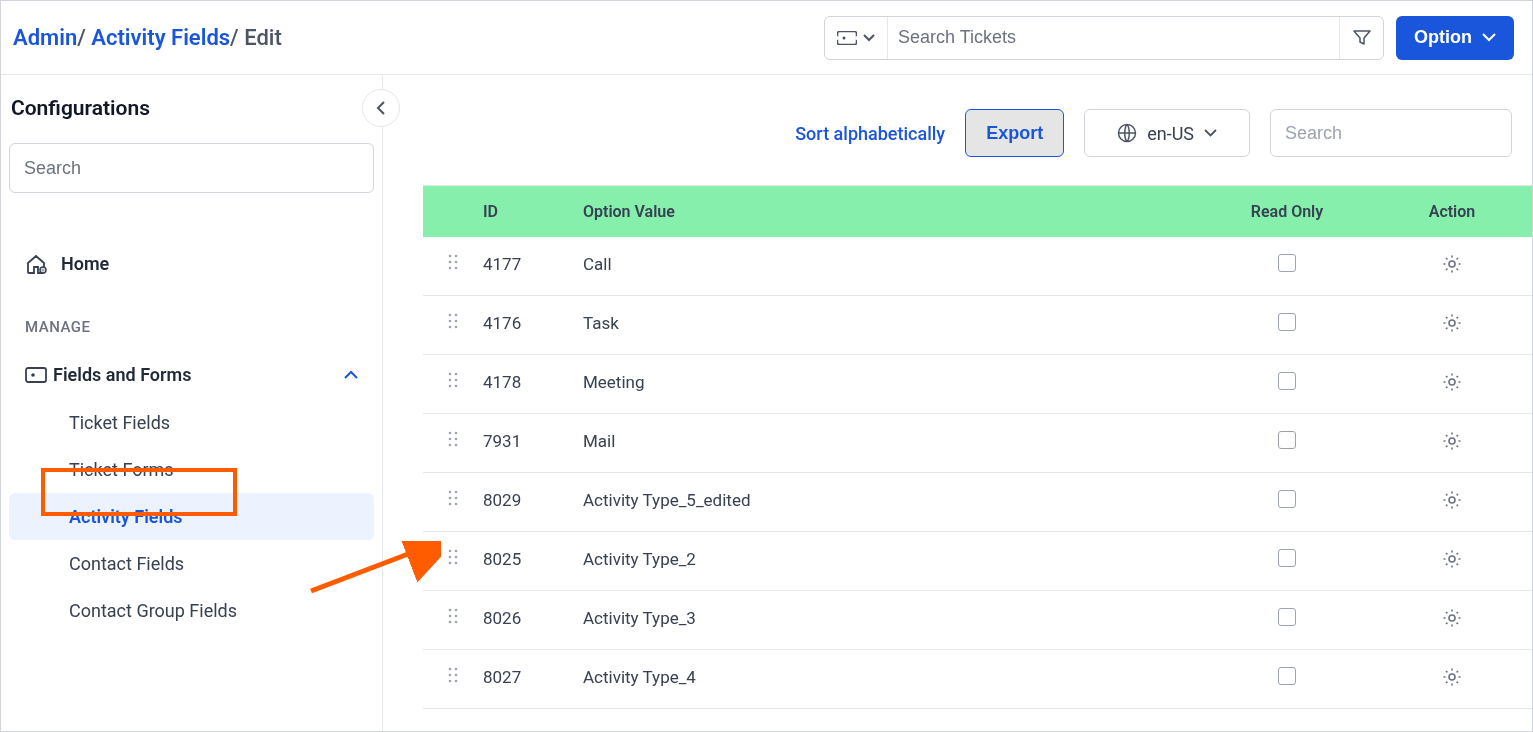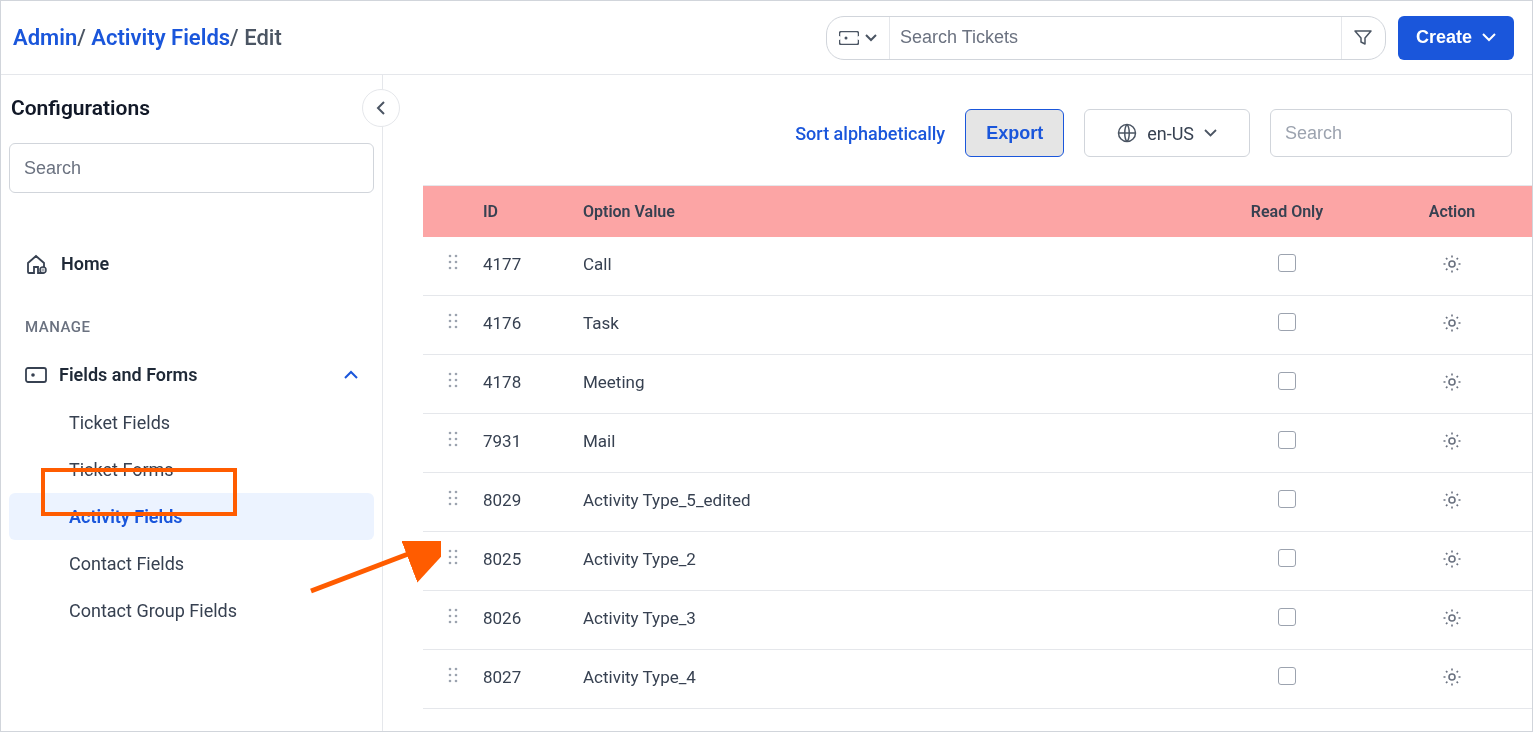--- a/index.html
+++ b/index.html
@@ -32,21 +32,21 @@
   .breadcrumb .gray { color: #4b5563; font-weight: 500; }
   .header-right {
     display: flex;
     align-items: center;
     gap: 12px;
   }
   .search-group {
     display: flex;
     align-items: center;
     border: 1px solid #d1d5db;
-    border-radius: 18px;
+    border-radius: 6px;
     height: 44px;
     width: 560px;
   }
   .search-select {
     display: flex;
     align-items: center;
     gap: 6px;
     padding: 0 12px;
     border-right: 1px solid #e5e7eb;
     height: 100%;
@@ -151,21 +151,21 @@
     display: flex;
     align-items: center;
     justify-content: space-between;
     padding: 14px 16px;
     font-size: 18px;
     font-weight: 600;
     color: #1f2937;
     cursor: pointer;
   }
   .nav-item .left {
-    display: flex; align-items: center; gap: 12px;
+    display: flex; align-items: center; gap: 6px;
   }
   .nav-sub {
     padding: 13px 16px 13px 60px;
     font-size: 18px;
     font-weight: 400;
     color: #374151;
     cursor: pointer;
     border-radius: 6px;
   }
   .nav-sub.active {
@@ -242,21 +242,21 @@
     outline: none;
     width: 242px;
   }
   .search-small::placeholder { color: #9ca3af; }
 
   .table {
     border-top: 1px solid #e5e7eb;
     margin-left: 40px;
   }
   .thead {
-    background: #fca5a5;
+    background: #86efac;
     display: flex;
     padding: 16px 0;
     font-size: 16px;
     font-weight: 600;
     color: #374151;
   }
   .col-drag { width: 60px; }
   .col-id { width: 100px; }
   .col-val { flex: 1; }
   .col-ro { width: 170px; text-align: center; }
@@ -313,21 +313,21 @@
           </svg>
       </div>
       <input class="search-input" placeholder="Search Tickets" style="">
       <div class="filter-btn">
         <svg width="18" height="16" viewBox="0 0 18 16">
             <path d="M1 1h16l-6 7v6l-4-2v-4z" fill="none" stroke="#4b5563" stroke-width="1.5" stroke-linejoin="round"></path>
           </svg>
       </div>
     </div>
     <button class="create-btn">
-      <span>Create</span>
+      <span>Option</span>
       <svg width="14" height="9" viewBox="0 0 14 9">
           <path d="M1 1l6 6 6-6" fill="none" stroke="#fff" stroke-width="2"></path>
         </svg>
     </button>
   </div>
 </div>
 
 <div class="main-wrap">
 
   <div class="sidebar">

